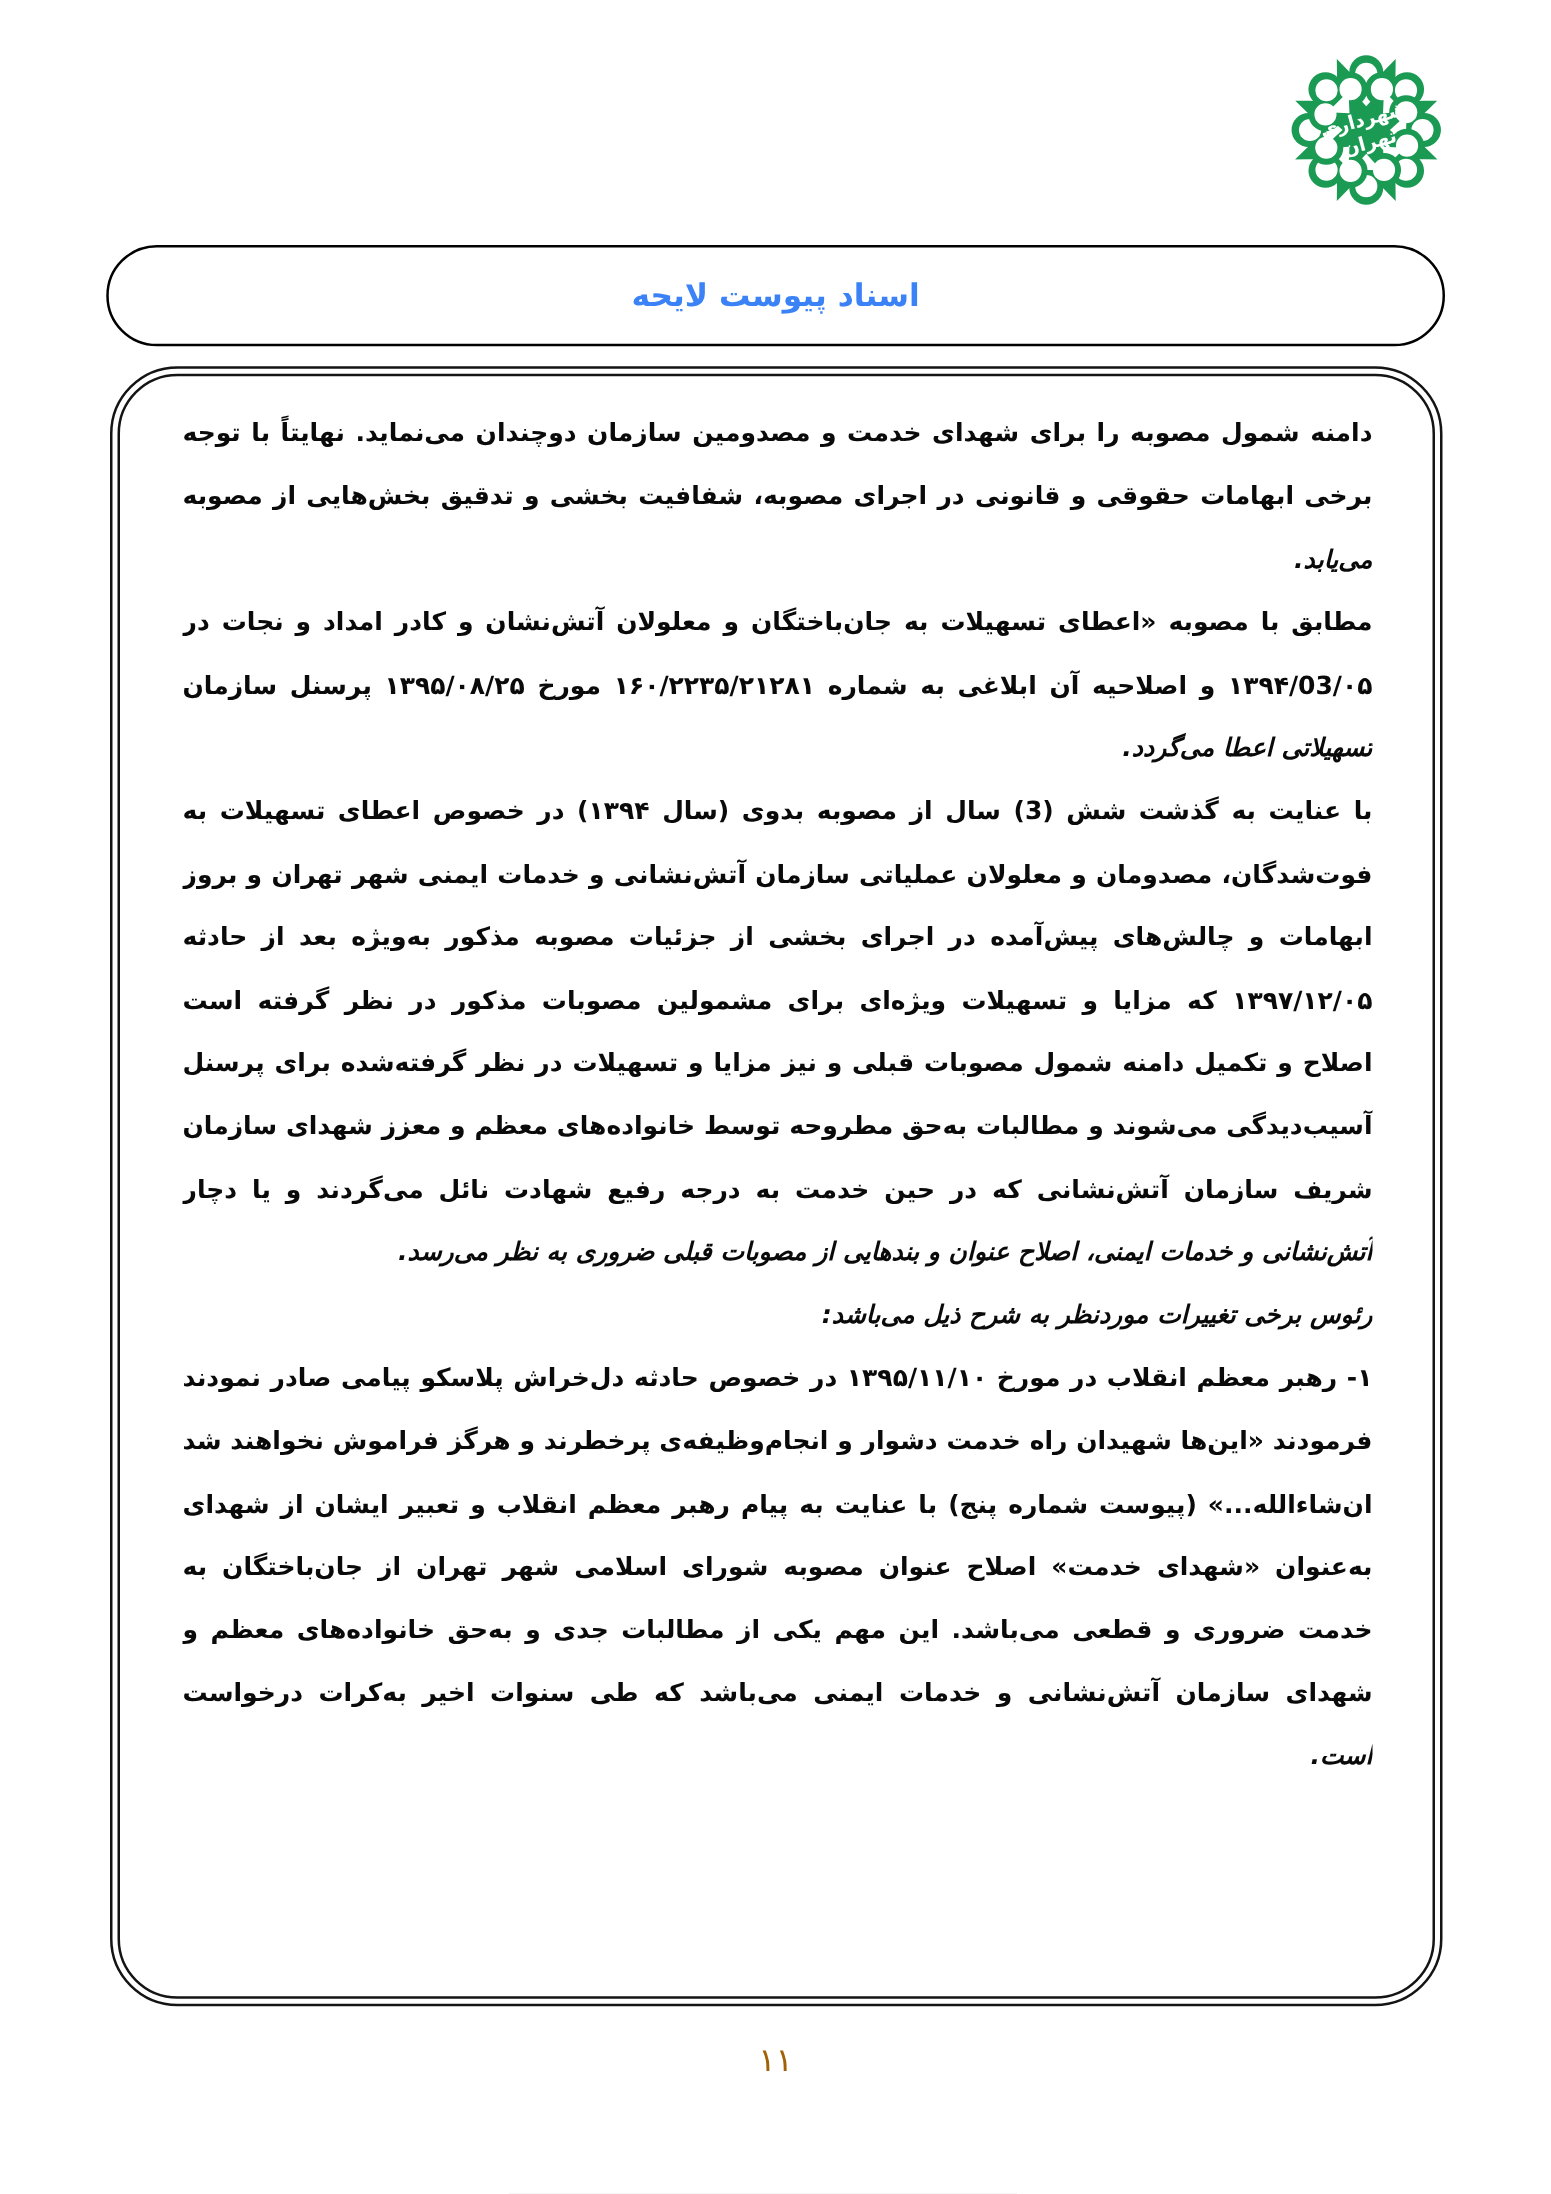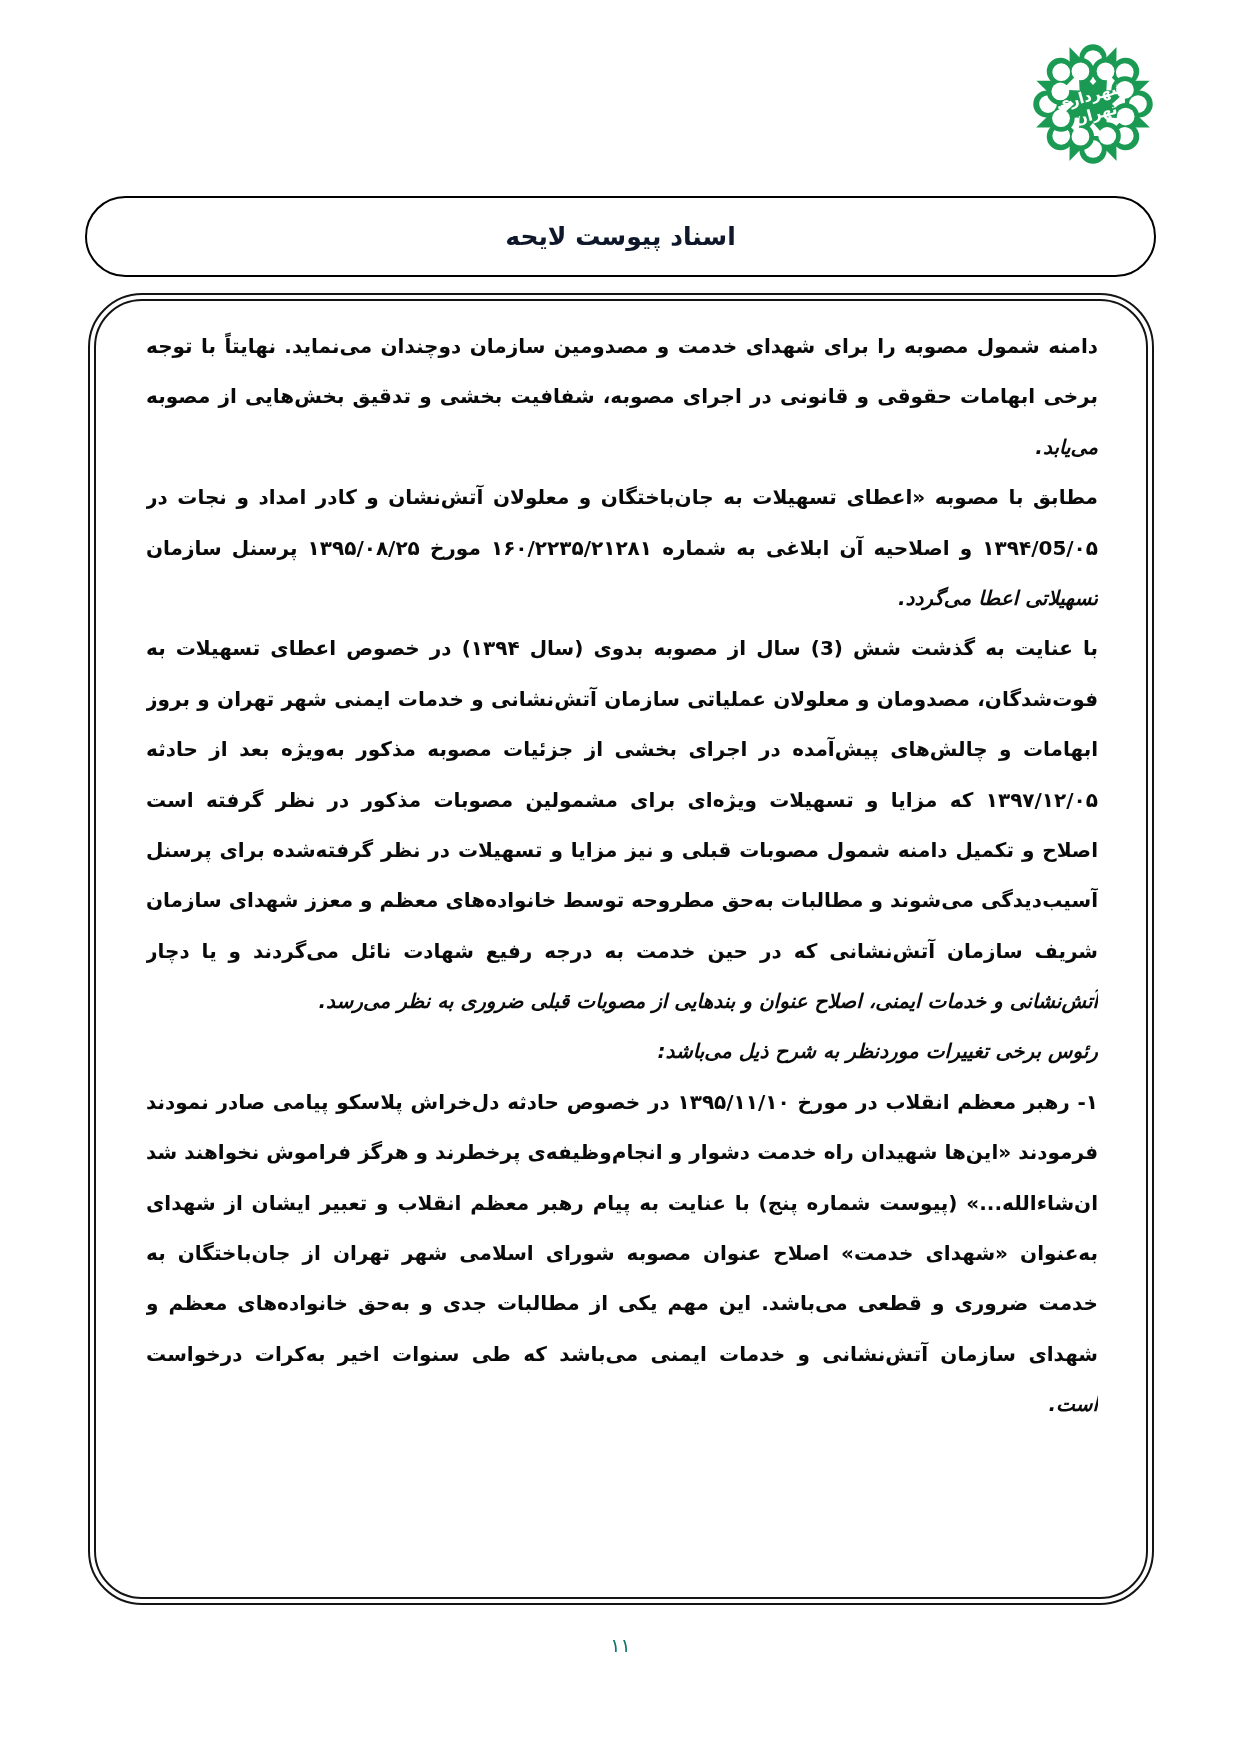--- a/index.html
+++ b/index.html
@@ -14,39 +14,39 @@
   .logo .pg   { fill:var(--logo-green,#1a9a52); }
   .logo .pw   { fill:#ffffff; }
   .logo .leaf { fill:var(--logo-green,#1a9a52); stroke:#ffffff; stroke-width:1.5; }
   .logo .calli{ fill:#ffffff; font-family:"DejaVu Sans",sans-serif;
                 font-weight:bold; font-size:13px; }
 
   
   .title-box { position:absolute; left:85px; top:196px; width:1071px; height:81px;
                border:2.5px solid #000; border-radius:42px; background:#fff;
                display:flex; align-items:center; justify-content:center; }
-  .title-box .title { direction:rtl; font-size:25px; font-weight:bold; color:#0f172a; }
+  .title-box .title { direction:rtl; font-size:25px; font-weight:bold; color:#3b82f6; }
 
   
   .frame-outer { position:absolute; left:88px; top:293px; width:1066px; height:1312px;
                  border:2px solid #141414; border-radius:54px; }
   .frame-inner { position:absolute; left:4px; top:4px; right:4px; bottom:4px;
                  border:2px solid #141414; border-radius:48px; }
 
   
   .doc-text { position:absolute; left:146px; top:321px; width:952px;
               direction:rtl; unicode-bidi:plaintext;
               font-size:20px; font-weight:bold; color:#0a0a0a; }
   .doc-text .line { height:50.4px; line-height:50.4px; overflow:hidden;
                     text-align:justify; text-align-last:justify;
                     -moz-text-align-last:justify; }
   .doc-text .line.para-end { text-align-last:right;font-style:italic; -moz-text-align-last:right; }
 
   .page-number { position:absolute; left:0; top:1634px; width:1241px;
-                 text-align:center; font-size:19px; color:#0f766e; direction:rtl; }
+                 text-align:center; font-size:26px; color:#a16207; direction:rtl; }
 </style>
 </head>
 <body>
 
 <div class="page">
 
   <svg class="logo" viewBox="0 0 120 130">
     <defs>
       <g id="leaf">
         <polygon class="leaf" points="60,11 68,31 60,45 52,31"></polygon>
@@ -99,21 +99,21 @@
 
   <div class="frame-outer">
     <div class="frame-inner"></div>
   </div>
 
   <div class="doc-text" id="doc-body">
       <div class="line">دامنه شمول مصوبه را برای شهدای خدمت و مصدومین سازمان دوچندان می‌نماید. نهایتاً با توجه به بروز</div>
       <div class="line">برخی ابهامات حقوقی و قانونی در اجرای مصوبه، شفافیت بخشی و تدقیق بخش‌هایی از مصوبه ضرورت</div>
       <div class="line para-end">می‌یابد.</div>
       <div class="line">مطابق با مصوبه «اعطای تسهیلات به جان‌باختگان و معلولان آتش‌نشان و کادر امداد و نجات در حین</div>
-      <div class="line">۱۳۹۴/05/۰۵ و اصلاحیه آن ابلاغی به شماره ۱۶۰/۲۲۳۵/۲۱۲۸۱ مورخ ۱۳۹۵/۰۸/۲۵ پرسنل سازمان</div>
+      <div class="line">۱۳۹۴/03/۰۵ و اصلاحیه آن ابلاغی به شماره ۱۶۰/۲۲۳۵/۲۱۲۸۱ مورخ ۱۳۹۵/۰۸/۲۵ پرسنل سازمان</div>
       <div class="line para-end">تسهیلاتی اعطا می‌گردد.</div>
       <div class="line">با عنایت به گذشت شش (3) سال از مصوبه بدوی (سال ۱۳۹۴) در خصوص اعطای تسهیلات به</div>
       <div class="line">فوت‌شدگان، مصدومان و معلولان عملیاتی سازمان آتش‌نشانی و خدمات ایمنی شهر تهران و بروز برخی</div>
       <div class="line">ابهامات و چالش‌های پیش‌آمده در اجرای بخشی از جزئیات مصوبه مذکور به‌ویژه بعد از حادثه پلاسکو از</div>
       <div class="line">۱۳۹۷/۱۲/۰۵ که مزایا و تسهیلات ویژه‌ای برای مشمولین مصوبات مذکور در نظر گرفته است باهدف</div>
       <div class="line">اصلاح و تکمیل دامنه شمول مصوبات قبلی و نیز مزایا و تسهیلات در نظر گرفته‌شده برای پرسنل خدوم و</div>
       <div class="line">آسیب‌دیدگی می‌شوند و مطالبات به‌حق مطروحه توسط خانواده‌های معظم و معزز شهدای سازمان</div>
       <div class="line">شریف سازمان آتش‌نشانی که در حین خدمت به درجه رفیع شهادت نائل می‌گردند و یا دچار</div>
       <div class="line para-end">آتش‌نشانی و خدمات ایمنی، اصلاح عنوان و بندهایی از مصوبات قبلی ضروری به نظر می‌رسد.</div>
       <div class="line para-end">رئوس برخی تغییرات موردنظر به شرح ذیل می‌باشد:</div>

